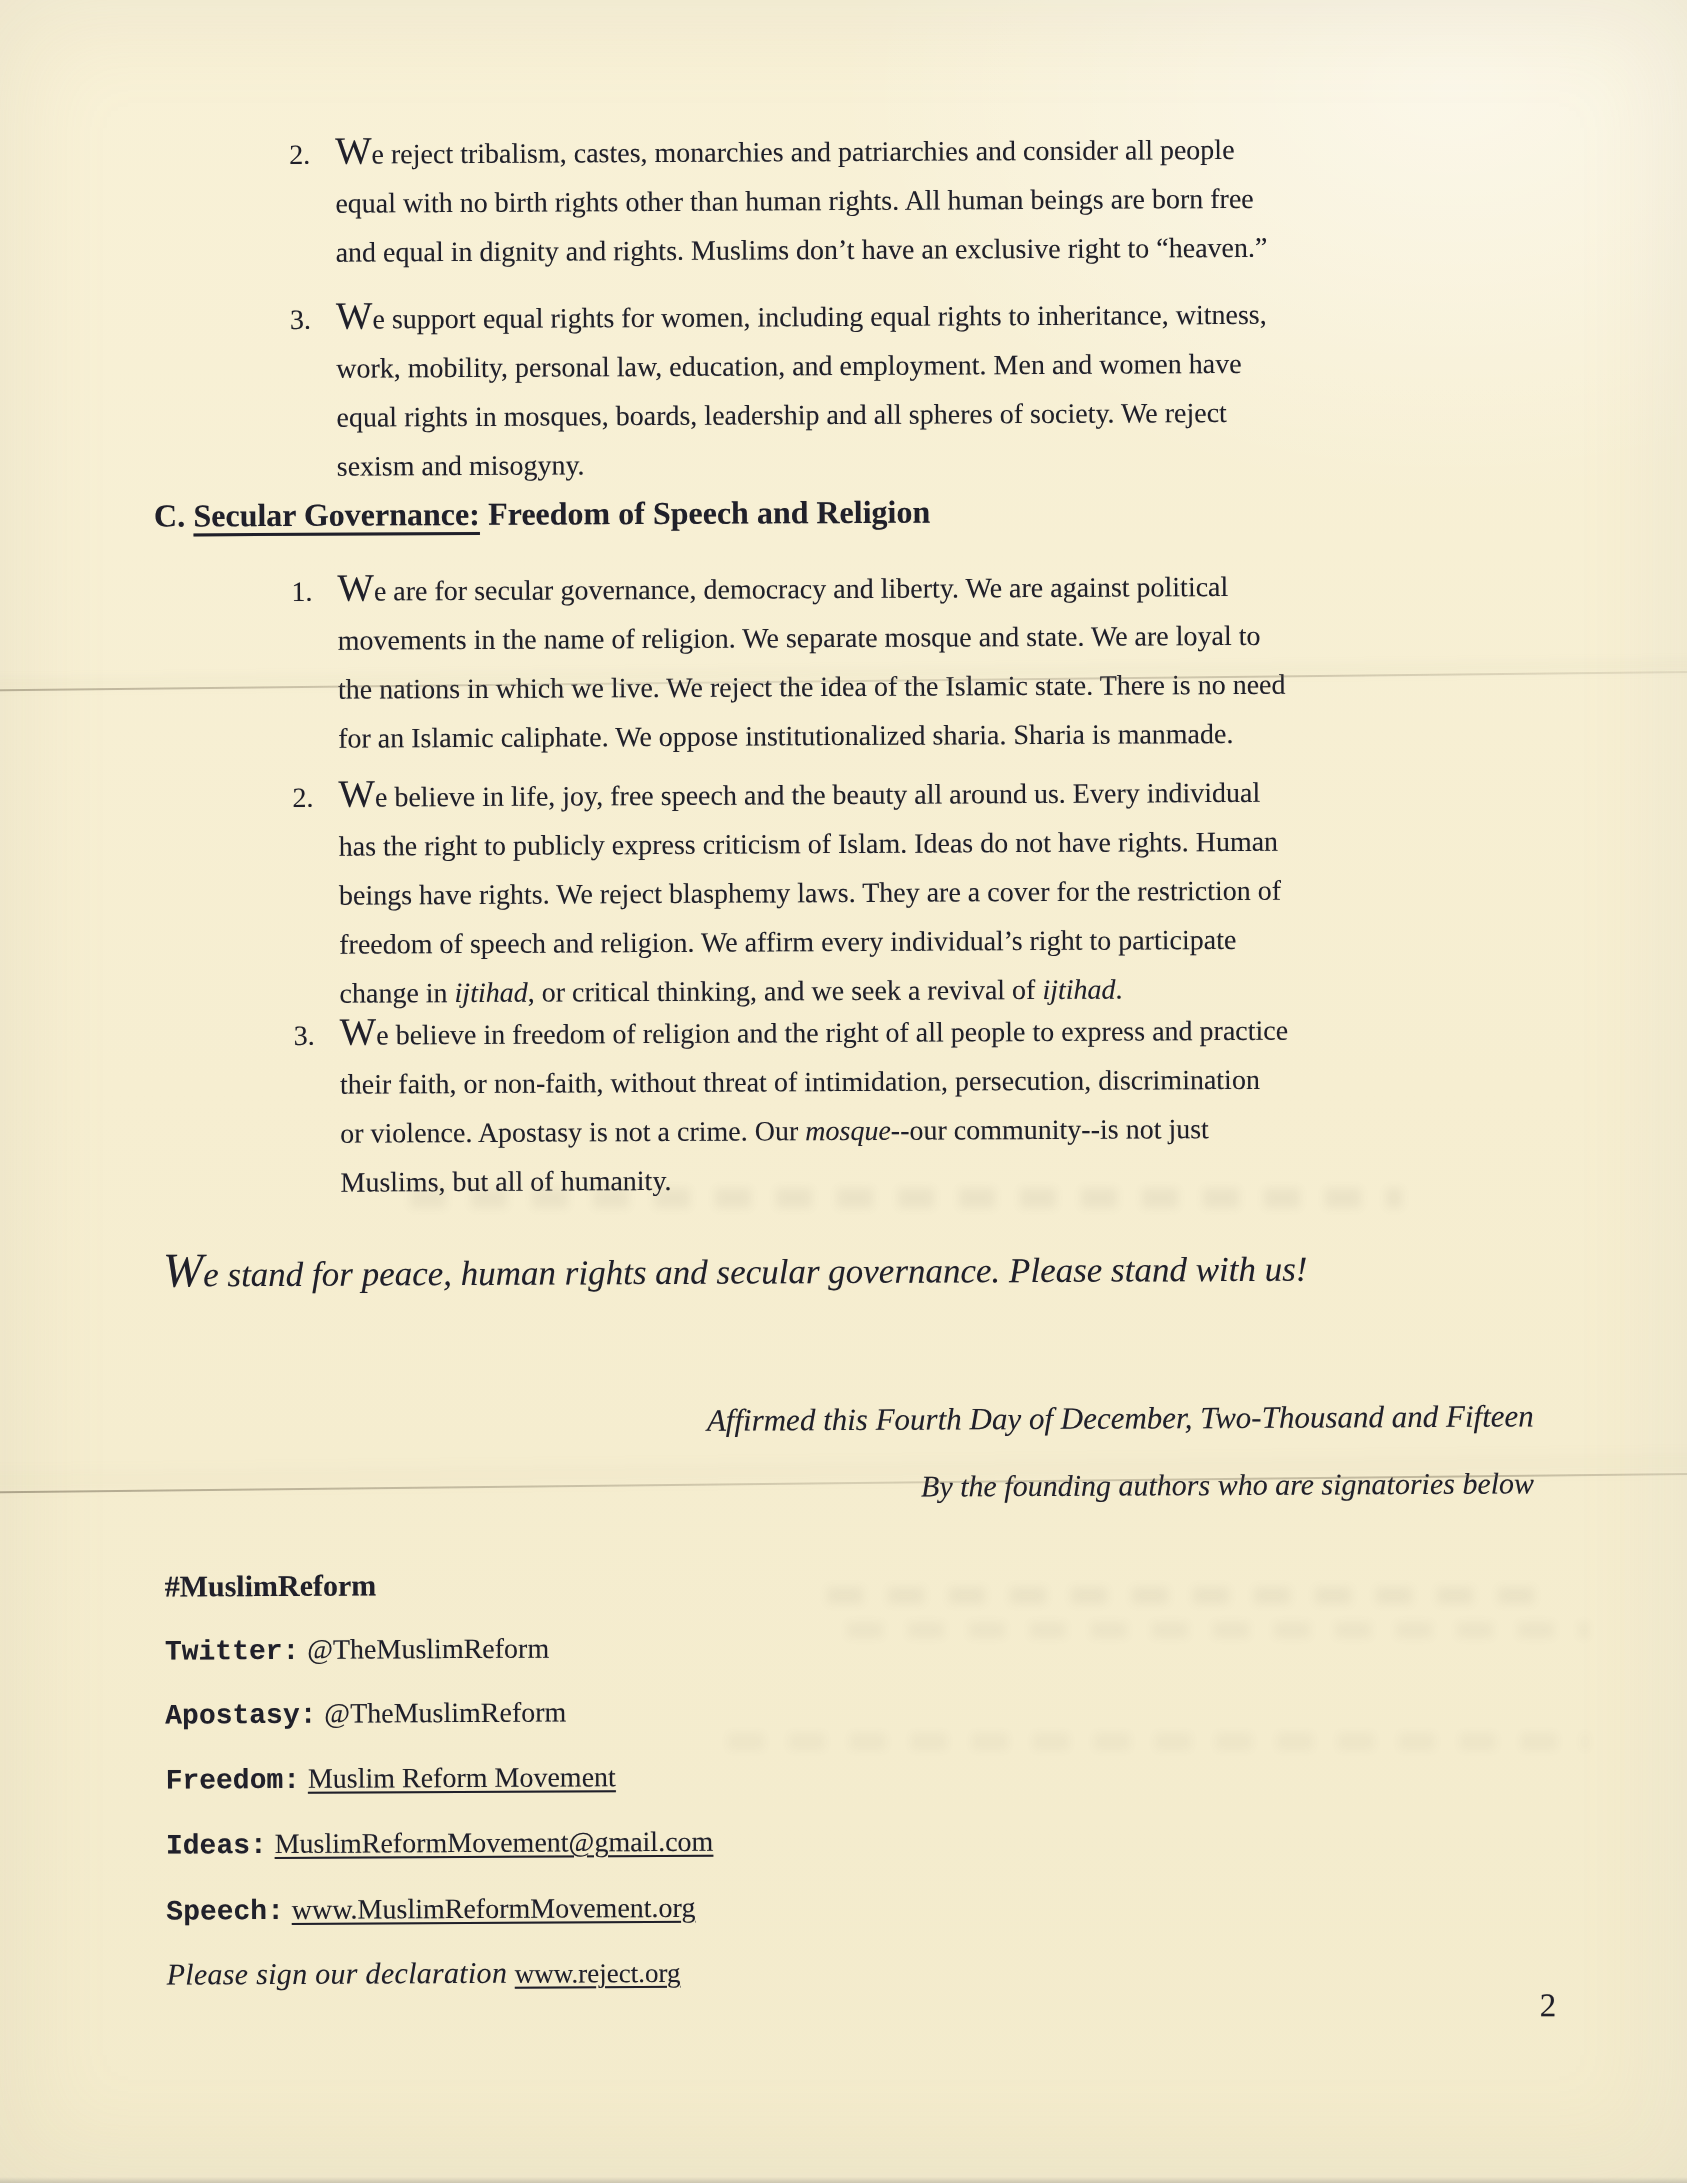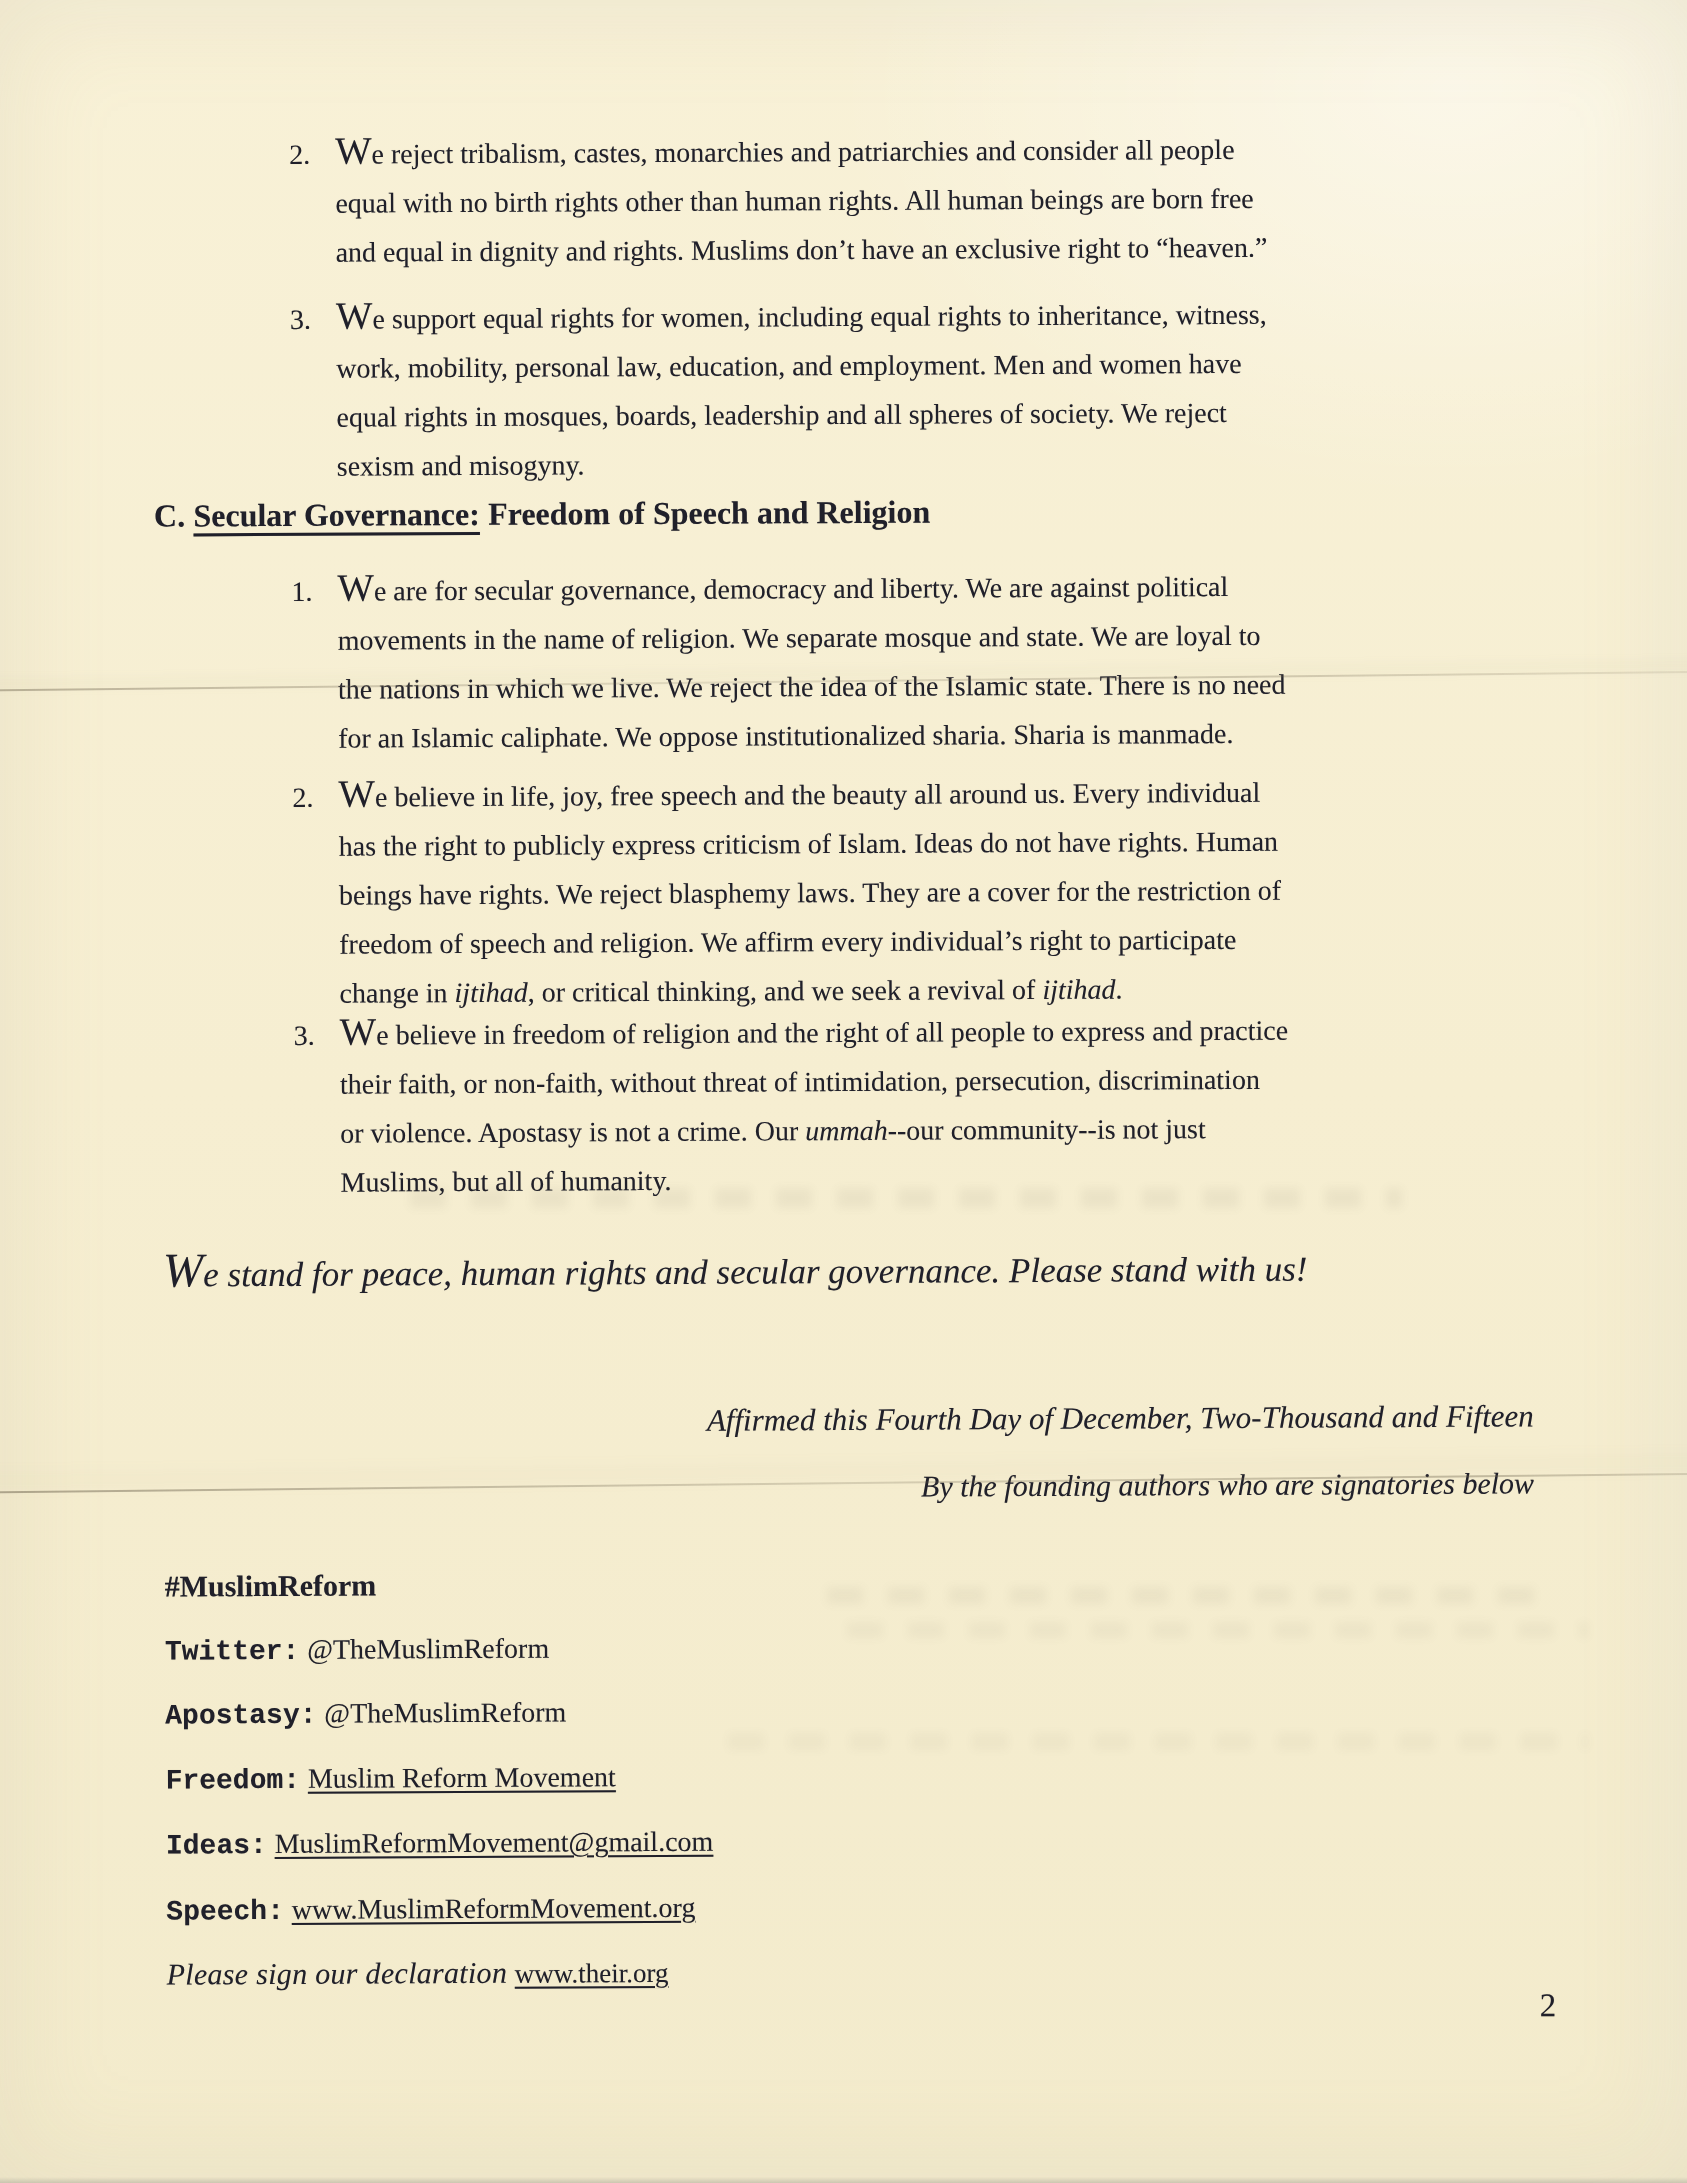--- a/index.html
+++ b/index.html
@@ -129,21 +129,21 @@
           <div class="line" style="word-spacing: 0px;"><span>freedom of speech and religion. We affirm every individual’s right to participate</span></div>
           <div class="line" style="word-spacing: 0px;"><span>change in </span><i>ijtihad</i><span>, or critical thinking, and we seek a revival of </span><i>ijtihad</i><span>.</span></div>
         </div>
     </section>
 
     <section class="item" style="top:1008px">
       <div class="num">3.</div>
       <div class="lines">
           <div class="line" style="word-spacing: 0px;"><span class="lead">W</span><span>e believe in freedom of religion and the right of all people to express and practice</span></div>
           <div class="line" style="word-spacing: 0px;"><span>their faith, or non-faith, without threat of intimidation, persecution, discrimination</span></div>
-          <div class="line" style="word-spacing: 0px;"><span>or violence. Apostasy is not a crime. Our </span><i>ummah</i><span>--our community--is not just</span></div>
+          <div class="line" style="word-spacing: 0px;"><span>or violence. Apostasy is not a crime. Our </span><i>mosque</i><span>--our community--is not just</span></div>
           <div class="line" style="word-spacing: 0px;"><span>Muslims, but all of humanity.</span></div>
         </div>
     </section>
 
     <div class="closing" style="top:1248px">
       <div class="lines" style="width:1429px">
           <div class="line" style="word-spacing: 0px;"><span class="lead">W</span><span>e stand for peace, human rights and secular governance. Please stand with us!</span></div>
         </div>
     </div>
 
@@ -162,21 +162,21 @@
       <b class="clbl">Freedom:</b><span class="cval u">Muslim Reform Movement</span>
     </div>
     <div class="crow" style="top:1824px">
       <b class="clbl">Ideas:</b><span class="cval u">MuslimReformMovement@gmail.com</span>
     </div>
     <div class="crow" style="top:1890px">
       <b class="clbl">Speech:</b><span class="cval u">www.MuslimReformMovement.org</span>
     </div>
 
     <div class="signline" style="top:1953px">
-      <i>Please sign our declaration</i><span class="cval sm u">www.their.org</span>
+      <i>Please sign our declaration</i><span class="cval sm u">www.reject.org</span>
     </div>
 
     <div class="pagenum" style="top:1990px">2</div>
   </div>
 
   <div class="crease crease1"></div>
   <div class="crease crease2"></div>
   <div class="smudge sm1"></div>
   <div class="smudge sm2"></div>
   <div class="smudge sm3"></div>

